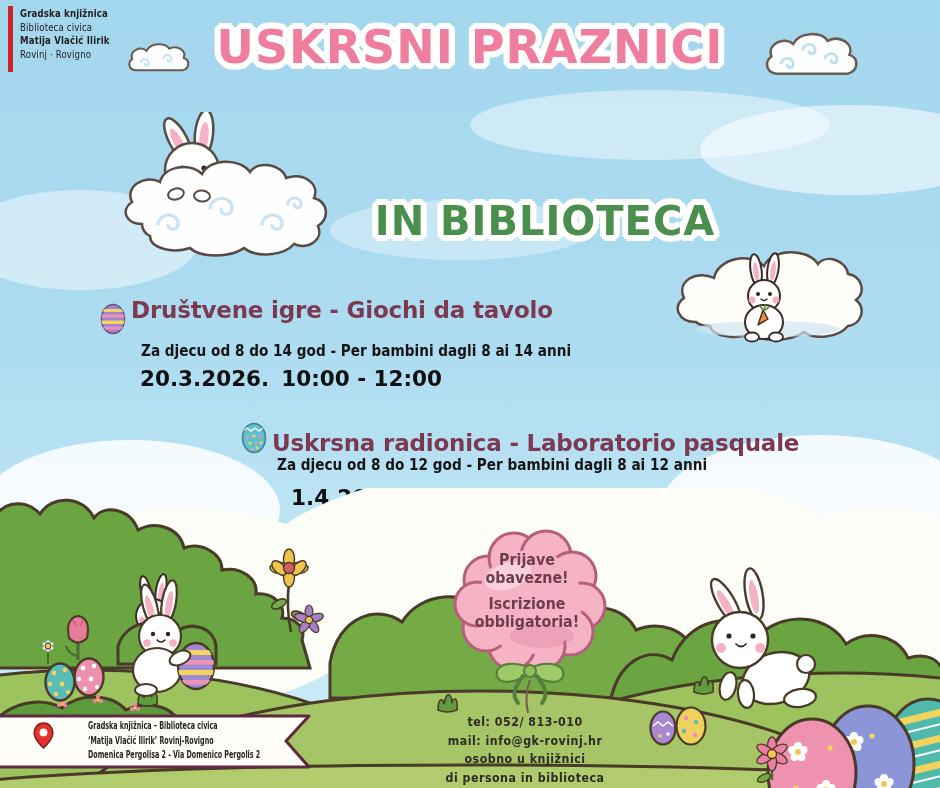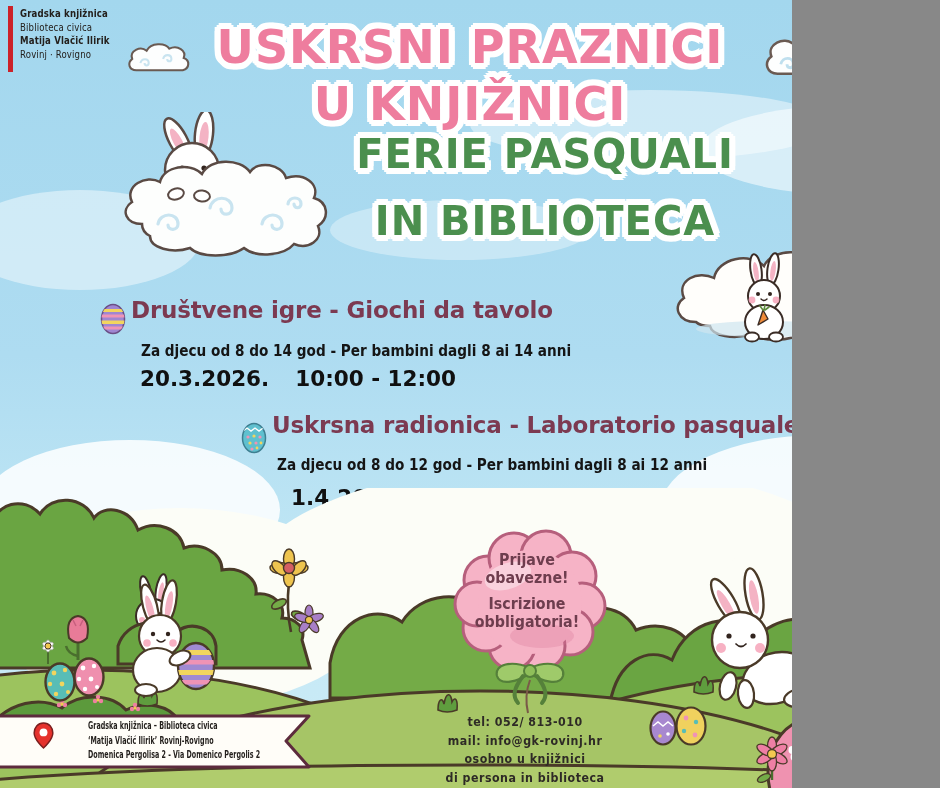--- a/index.html
+++ b/index.html
@@ -1,17 +1,17 @@
 <!DOCTYPE html>
 <html><head>
 <meta charset="utf-8">
 <style>
   html,body{margin:0;padding:0;background:#888;}
   .poster{
-    position:relative;width:792px;height:788px;overflow:hidden;
+    position:relative;width:940px;height:788px;overflow:hidden;
     font-family:"DejaVu Sans","Liberation Sans",sans-serif;
     background:linear-gradient(180deg,#a3d7ee 0%,#aedcf1 45%,#c3e8f5 75%,#cdecf7 100%);
   }
   .abs{position:absolute;}
   .softcloud{position:absolute;border-radius:50%;background:#fff;}
   
   .logo-bar{position:absolute;left:8px;top:6px;width:5px;height:66px;background:#cc2229;}
   .logo-text{position:absolute;left:20px;top:7px;font-size:11px;line-height:13.5px;color:#24201d;
     transform:scaleX(.78);transform-origin:left top;white-space:nowrap;letter-spacing:.2px;}
   .logo-text .b{font-weight:bold;}
@@ -21,21 +21,21 @@
       4px 4px 0 #fff,-4px 4px 0 #fff,4px -4px 0 #fff,-4px -4px 0 #fff,
       6px 2px 0 #fff,-6px 2px 0 #fff,6px -2px 0 #fff,-6px -2px 0 #fff,
       2px 6px 0 #fff,-2px 6px 0 #fff,2px -6px 0 #fff,-2px -6px 0 #fff;}
   .t-main{font-size:46px;left:470px;transform:translateX(-50%);}
   .t-sub{font-size:40px;left:545px;transform:translateX(-50%);}
   
   .ev-title{position:absolute;font-weight:bold;font-size:23px;white-space:nowrap;letter-spacing:-.2px;text-align:right;}
   .ev-aud{position:absolute;font-weight:bold;font-size:15.5px;color:#151515;white-space:nowrap;
     transform:scaleX(.88);transform-origin:left top;}
   .ev-date{position:absolute;font-weight:bold;font-size:21.5px;color:#101010;white-space:nowrap;}
-  .ev-date .time{margin-left:26px;}
+  .ev-date .time{margin-left:12px;}
   
   .balloon-text{position:absolute;left:467px;top:551px;width:120px;text-align:center;
     font-weight:bold;font-size:15.5px;line-height:18px;transform:scaleX(.92);transform-origin:center top;}
   .balloon-text p{margin:0 0 8px 0;}
   
   .loc-text{position:absolute;left:88px;top:719px;font-weight:bold;font-size:11px;line-height:14.5px;
     color:#231f1c;white-space:nowrap;transform:scaleX(.58);transform-origin:left top;}
   
   .contact{position:absolute;left:380px;top:713px;width:290px;text-align:center;font-weight:bold;
     font-size:13px;line-height:18.5px;letter-spacing:.6px;color:#2e2a26;
@@ -115,22 +115,20 @@
 
   <div class="logo-bar"></div>
   <div class="logo-text">
     <div class="b">Gradska knjižnica</div>
     <div>Biblioteca civica</div>
     <div class="b">Matija Vlačić Ilirik</div>
     <div>Rovinj · Rovigno</div>
   </div>
 
   <div class="title t-main" style="top: 20px; color: rgb(238, 125, 158);">USKRSNI PRAZNICI</div>
-  <div class="title t-main" style="top: 77px; color: rgb(238, 125, 158);">U KNJIŽNICI</div>
-  <div class="title t-sub" style="top: 131px; color: rgb(75, 143, 78);">FERIE PASQUALI</div>
   <div class="title t-sub" style="top: 174px; color: rgb(75, 143, 78); margin-top: 24px;">IN BIBLIOTECA</div>
 
   <svg class="abs" style="left:100px;top:302px;" width="26" height="33" viewBox="0 0 26 33">
     <defs>
         <clipPath id="ce1">
           <ellipse cx="13" cy="17" rx="11.5" ry="14.5"></ellipse>
         </clipPath>
       </defs>
     <ellipse cx="13" cy="17" rx="11.5" ry="14.5" fill="#9f86d2" stroke="#6b4f86" stroke-width="1.5"></ellipse>
     <g clip-path="url(#ce1)">
@@ -158,21 +156,21 @@
       <circle cx="7" cy="16" r="1.6" fill="#ef93b5"></circle>
         <circle cx="13" cy="15" r="1.6" fill="#f2d55e"></circle>
         <circle cx="19" cy="16" r="1.6" fill="#ef93b5"></circle>
       <circle cx="9" cy="22" r="1.6" fill="#f2d55e"></circle>
         <circle cx="15" cy="22" r="1.6" fill="#ef93b5"></circle>
         <circle cx="20" cy="22" r="1.4" fill="#f2d55e"></circle>
       <circle cx="11" cy="28" r="1.6" fill="#ef93b5"></circle>
         <circle cx="16" cy="27" r="1.4" fill="#f2d55e"></circle>
     </g>
   </svg>
-  <div class="ev-title" style="left: 272px; top: 412px; color: rgb(124, 58, 81);">Uskrsna radionica - Laboratorio pasquale</div>
+  <div class="ev-title" style="left: 272px; top: 430px; color: rgb(124, 58, 81);">Uskrsna radionica - Laboratorio pasquale</div>
   <div class="ev-aud" style="left:277px;top:456px;">Za djecu od 8 do 12 god - Per bambini dagli 8 ai 12 anni</div>
   <div class="ev-date" style="left:291px;top:485px;">
     <span>1.4.2026.</span><span class="time">10:00 - 10:45</span>
   </div>
 
   <svg class="abs" style="left:0;bottom:0;" width="940" height="300" viewBox="0 0 940 300">
 
     <ellipse cx="560" cy="90" rx="310" ry="115" fill="#fcfdf7"></ellipse>
     <ellipse cx="180" cy="120" rx="195" ry="100" fill="#fcfdf7"></ellipse>
     <ellipse cx="880" cy="115" rx="165" ry="95" fill="#fcfdf7"></ellipse>

